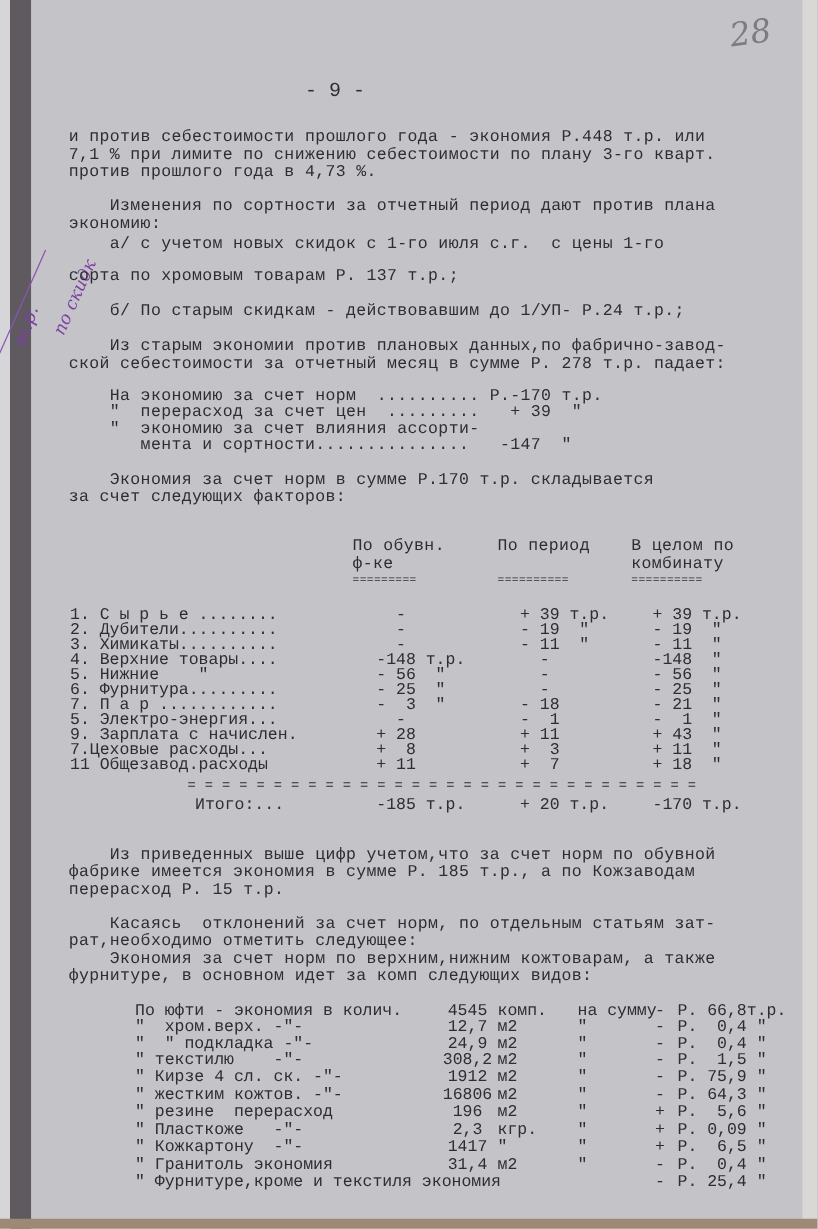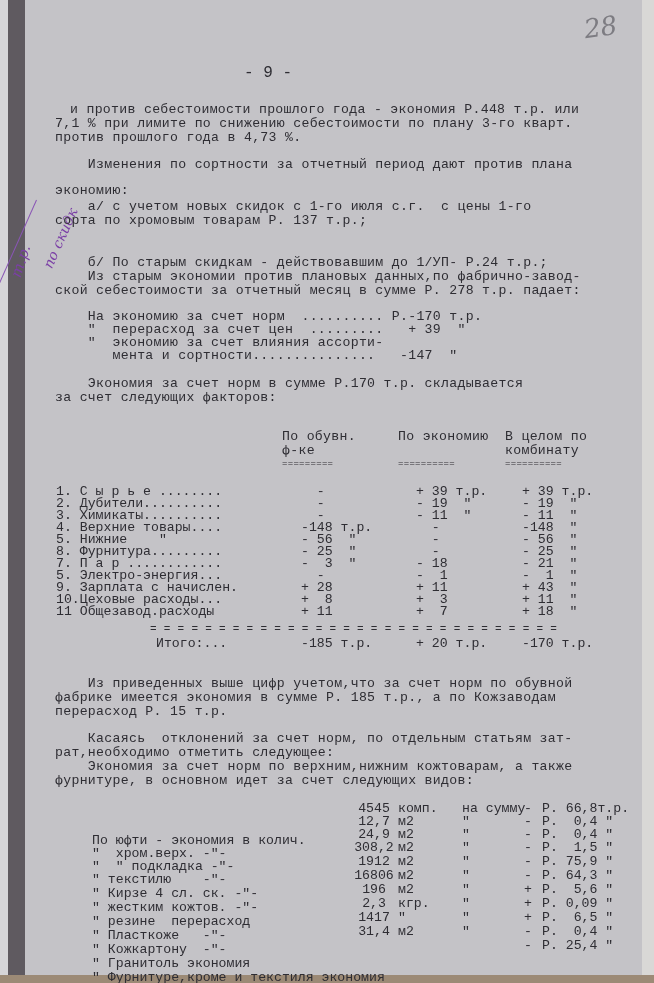--- a/index.html
+++ b/index.html
@@ -38,21 +38,21 @@
 
     .tbl-row { position: absolute; left: 56px; width: 560px; height: 12px; font-size: 13.2px; line-height: 12px; }
     .tbl-row span { position: absolute; white-space: pre; }
     .c-label { left: 0; }
     .c-f { left: 245px; }
     .c-z { left: 360px; }
     .c-k { left: 466px; }
 
     .sub-row { position: absolute; left: 92px; width: 540px; height: 13px; font-size: 13.2px; line-height: 13px; }
     .sub-row span { position: absolute; white-space: pre; }
-    .s-label { left: 0; margin-top: 32px; }
+    .s-label { left: 16px; }
     .s-qty { left: 232px; width: 100px; text-align: center; }
     .s-unit { left: 306px; }
     .s-rest { left: 370px; }
     .s-sign { left: 432px; }
     .s-amt { left: 450px; width: 80px; }
   </style>
 </head>
 <body>
 
 <div class="edge-left"></div>
@@ -63,44 +63,44 @@
 
 <div class="page-num-hand">28</div>
 <div class="page-num">- 9 -</div>
 
 <div class="margin-note">
   <span class="n1">т.р.</span>
   <span class="n2">по скидк</span>
   <span class="stroke"></span>
 </div>
 
-<div class="line" style="left:70px;top:103px">и против себестоимости прошлого года - экономия Р.448 т.р. или</div>
+<div class="line" style="left:55px;top:103px">и против себестоимости прошлого года - экономия Р.448 т.р. или</div>
 <div class="line" style="left:55px;top:117px">7,1 % при лимите по снижению себестоимости по плану 3-го кварт.</div>
 <div class="line" style="left:55px;top:131px">против прошлого года в 4,73 %.</div>
 
 <div class="line" style="left:55px;top:158px">    Изменения по сортности за отчетный период дают против плана</div>
-<div class="line" style="left:55px;top:184px">экономию:</div>
-<div class="line" style="left:55px;top:200px">    а/ с учетом новых скидок с 1-го июля с.г.  с цены 1-го</div>
+<div class="line" style="left:55px;top:172px">экономию:</div>
+<div class="line" style="left:55px;top:188px">    а/ с учетом новых скидок с 1-го июля с.г.  с цены 1-го</div>
 <div class="line" style="left:55px;top:214px">сорта по хромовым товарам Р. 137 т.р.;</div>
-<div class="line" style="left:55px;top:256px">    б/ По старым скидкам - действовавшим до 1/УП- Р.24 т.р.;</div>
+<div class="line" style="left:55px;top:242px">    б/ По старым скидкам - действовавшим до 1/УП- Р.24 т.р.;</div>
 
 <div class="line" style="left:55px;top:270px">    Из старым экономии против плановых данных,по фабрично-завод-</div>
 <div class="line" style="left:55px;top:284px">ской себестоимости за отчетный месяц в сумме Р. 278 т.р. падает:</div>
 <div class="line" style="left:55px;top:310px">    На экономию за счет норм  .......... Р.-170 т.р.</div>
 <div class="line" style="left:55px;top:323px">    "  перерасход за счет цен  .........   + 39  "</div>
 <div class="line" style="left:55px;top:336px">    "  экономию за счет влияния ассорти-</div>
 <div class="line" style="left:55px;top:349px">       мента и сортности...............   -147  "</div>
 
 <div class="line" style="left:55px;top:377px">    Экономия за счет норм в сумме Р.170 т.р. складывается</div>
 <div class="line" style="left:55px;top:391px">за счет следующих факторов:</div>
 
 <div class="line" style="left:282px;top:430px">По обувн.</div>
 <div class="line" style="left:282px;top:444px">ф-ке</div>
 <div class="line" style="left:282px;top:457px;font-size:9px">=========</div>
-<div class="line" style="left:398px;top:430px">По экономию</div>
+<div class="line" style="left:398px;top:430px">По период</div>
 <div class="line" style="left:398px;top:457px;font-size:9px">==========</div>
 <div class="line" style="left:505px;top:430px">В целом по</div>
 <div class="line" style="left:505px;top:444px">комбинату</div>
 <div class="line" style="left:505px;top:457px;font-size:9px">==========</div>
 
 <div class="tbl-row" style="top:486px">
   <span class="c-label">1. С ы р ь е ........</span>
   <span class="c-f">  -</span>
   <span class="c-z">+ 39 т.р.</span>
   <span class="c-k">+ 39 т.р.</span>
@@ -123,21 +123,21 @@
   <span class="c-z">  -</span>
   <span class="c-k">-148  "</span>
 </div>
 <div class="tbl-row" style="top:534px">
   <span class="c-label">5. Нижние    "</span>
   <span class="c-f">- 56  "</span>
   <span class="c-z">  -</span>
   <span class="c-k">- 56  "</span>
 </div>
 <div class="tbl-row" style="top:546px">
-  <span class="c-label">8. Фурнитура.........</span>
+  <span class="c-label">6. Фурнитура.........</span>
   <span class="c-f">- 25  "</span>
   <span class="c-z">  -</span>
   <span class="c-k">- 25  "</span>
 </div>
 <div class="tbl-row" style="top:558px">
   <span class="c-label">7. П а р ............</span>
   <span class="c-f">-  3  "</span>
   <span class="c-z">- 18</span>
   <span class="c-k">- 21  "</span>
 </div>
@@ -147,21 +147,21 @@
   <span class="c-z">-  1</span>
   <span class="c-k">-  1  "</span>
 </div>
 <div class="tbl-row" style="top:582px">
   <span class="c-label">9. Зарплата с начислен.</span>
   <span class="c-f">+ 28</span>
   <span class="c-z">+ 11</span>
   <span class="c-k">+ 43  "</span>
 </div>
 <div class="tbl-row" style="top:594px">
-  <span class="c-label">10.Цеховые расходы...</span>
+  <span class="c-label">7.Цеховые расходы...</span>
   <span class="c-f">+  8</span>
   <span class="c-z">+  3</span>
   <span class="c-k">+ 11  "</span>
 </div>
 <div class="tbl-row" style="top:606px">
   <span class="c-label">11 Общезавод.расходы</span>
   <span class="c-f">+ 11</span>
   <span class="c-z">+  7</span>
   <span class="c-k">+ 18  "</span>
 </div>
@@ -173,21 +173,21 @@
   <span class="c-k">-170 т.р.</span>
 </div>
 
 <div class="line" style="left:55px;top:677px">    Из приведенных выше цифр учетом,что за счет норм по обувной</div>
 <div class="line" style="left:55px;top:691px">фабрике имеется экономия в сумме Р. 185 т.р., а по Кожзаводам</div>
 <div class="line" style="left:55px;top:705px">перерасход Р. 15 т.р.</div>
 
 <div class="line" style="left:55px;top:732px">    Касаясь  отклонений за счет норм, по отдельным статьям зат-</div>
 <div class="line" style="left:55px;top:746px">рат,необходимо отметить следующее:</div>
 <div class="line" style="left:55px;top:760px">    Экономия за счет норм по верхним,нижним кожтоварам, а также</div>
-<div class="line" style="left:55px;top:774px">фурнитуре, в основном идет за счет следующих видов:</div>
+<div class="line" style="left:55px;top:774px">фурнитуре, в основном идет за комп следующих видов:</div>
 
 <div class="sub-row" style="top:802px">
   <span class="s-label">По юфти - экономия в колич.</span>
   <span class="s-qty">4545</span>
   <span class="s-unit">комп.</span>
   <span class="s-rest">на сумму</span>
   <span class="s-sign">-</span>
   <span class="s-amt">Р. 66,8т.р.</span>
 </div>
 <div class="sub-row" style="top:815px">

